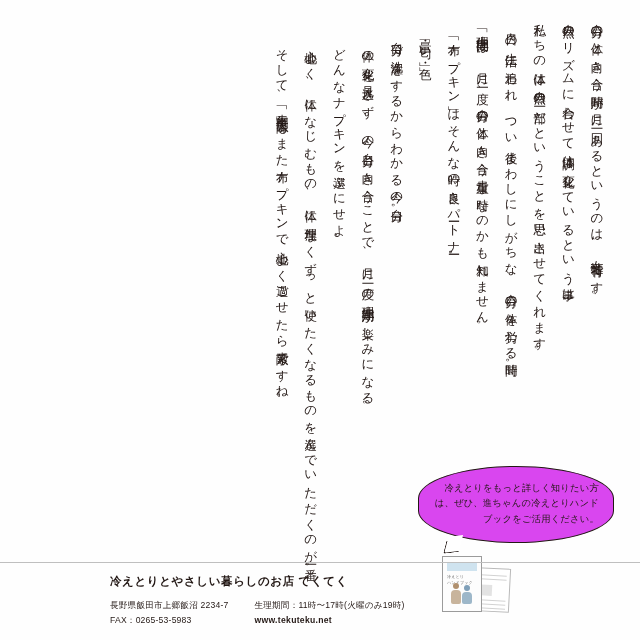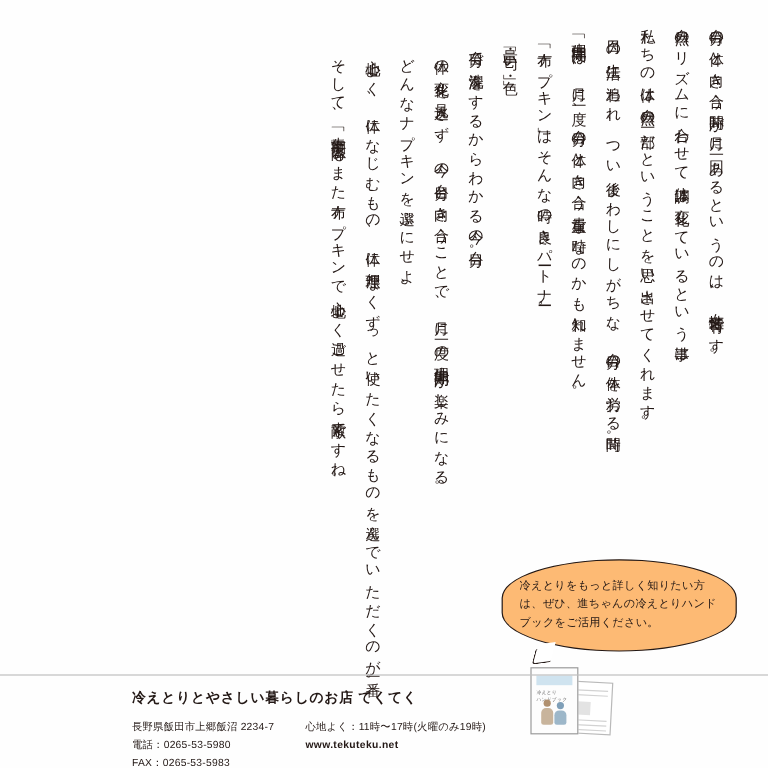--- a/index.html
+++ b/index.html
@@ -60,22 +60,22 @@
   }
   .bubble {
     position: relative;
     border: 1px solid #231815;
     border-radius: 50% / 42%;
     padding: 14px 14px 15px 14px;
     font-size: 9.3px;
     line-height: 1.65;
     letter-spacing: 0.2px;
     color: #231815;
-    background: #fdba74;
-    text-align: left;
+    background: #d946ef;
+    text-align: right;
     font-family: "Liberation Sans", sans-serif;
   }
   .bubble-tail {
     position: absolute;
     left: 26px;
     bottom: -11px;
     width: 14px;
     height: 12px;
     background: #ffffff;
     border-left: 1px solid #231815;
@@ -258,23 +258,22 @@
           <i class="b2"></i>
       </div>
     </div>
   </div>
 
   <div class="footer">
     <div class="shop-name">冷えとりとやさしい暮らしのお店 てくてく</div>
     <div class="footer-cols">
       <div class="footer-left">
         <div>長野県飯田市上郷飯沼 2234-7</div>
-        <div>電話：0265-53-5980</div>
         <div>FAX：0265-53-5983</div>
       </div>
       <div class="footer-right">
-        <div>心地よく：11時〜17時(火曜のみ19時)</div>
+        <div>生理期間：11時〜17時(火曜のみ19時)</div>
         <div class="url">www.tekuteku.net</div>
       </div>
     </div>
   </div>
 
 </div>
 
 </body></html>

